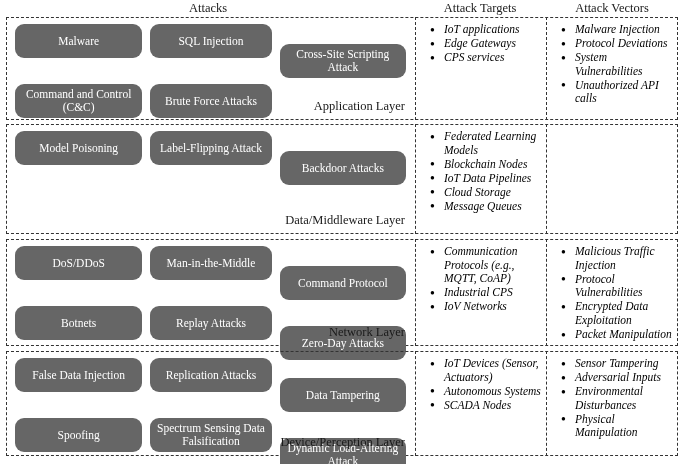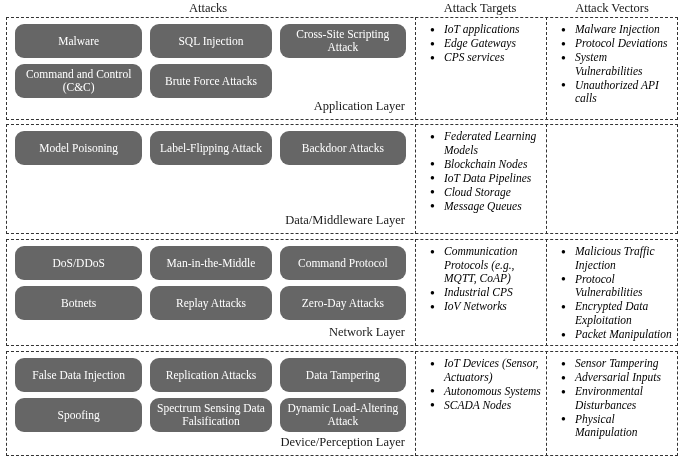--- a/index.html
+++ b/index.html
@@ -80,21 +80,21 @@
     text-align: center;
     display: flex;
     align-items: center;
     justify-content: center;
     height: 34px;
     padding: 0 4px;
     box-sizing: border-box;
   }
   .chip.w1 { width: 130px; }
   .chip.w2 { width: 124px; }
-  .chip.w3 { width: 129px; }
+  .chip.w3 { width: 129px; margin-top: 20px; }
   .chip.spacer {
     background: transparent;
   }
   .layer-name {
     position: absolute;
     right: 9px;
     bottom: 5px;
     font-size: 12.5px;
     line-height: 15px;
     color: #1a1a1a;

